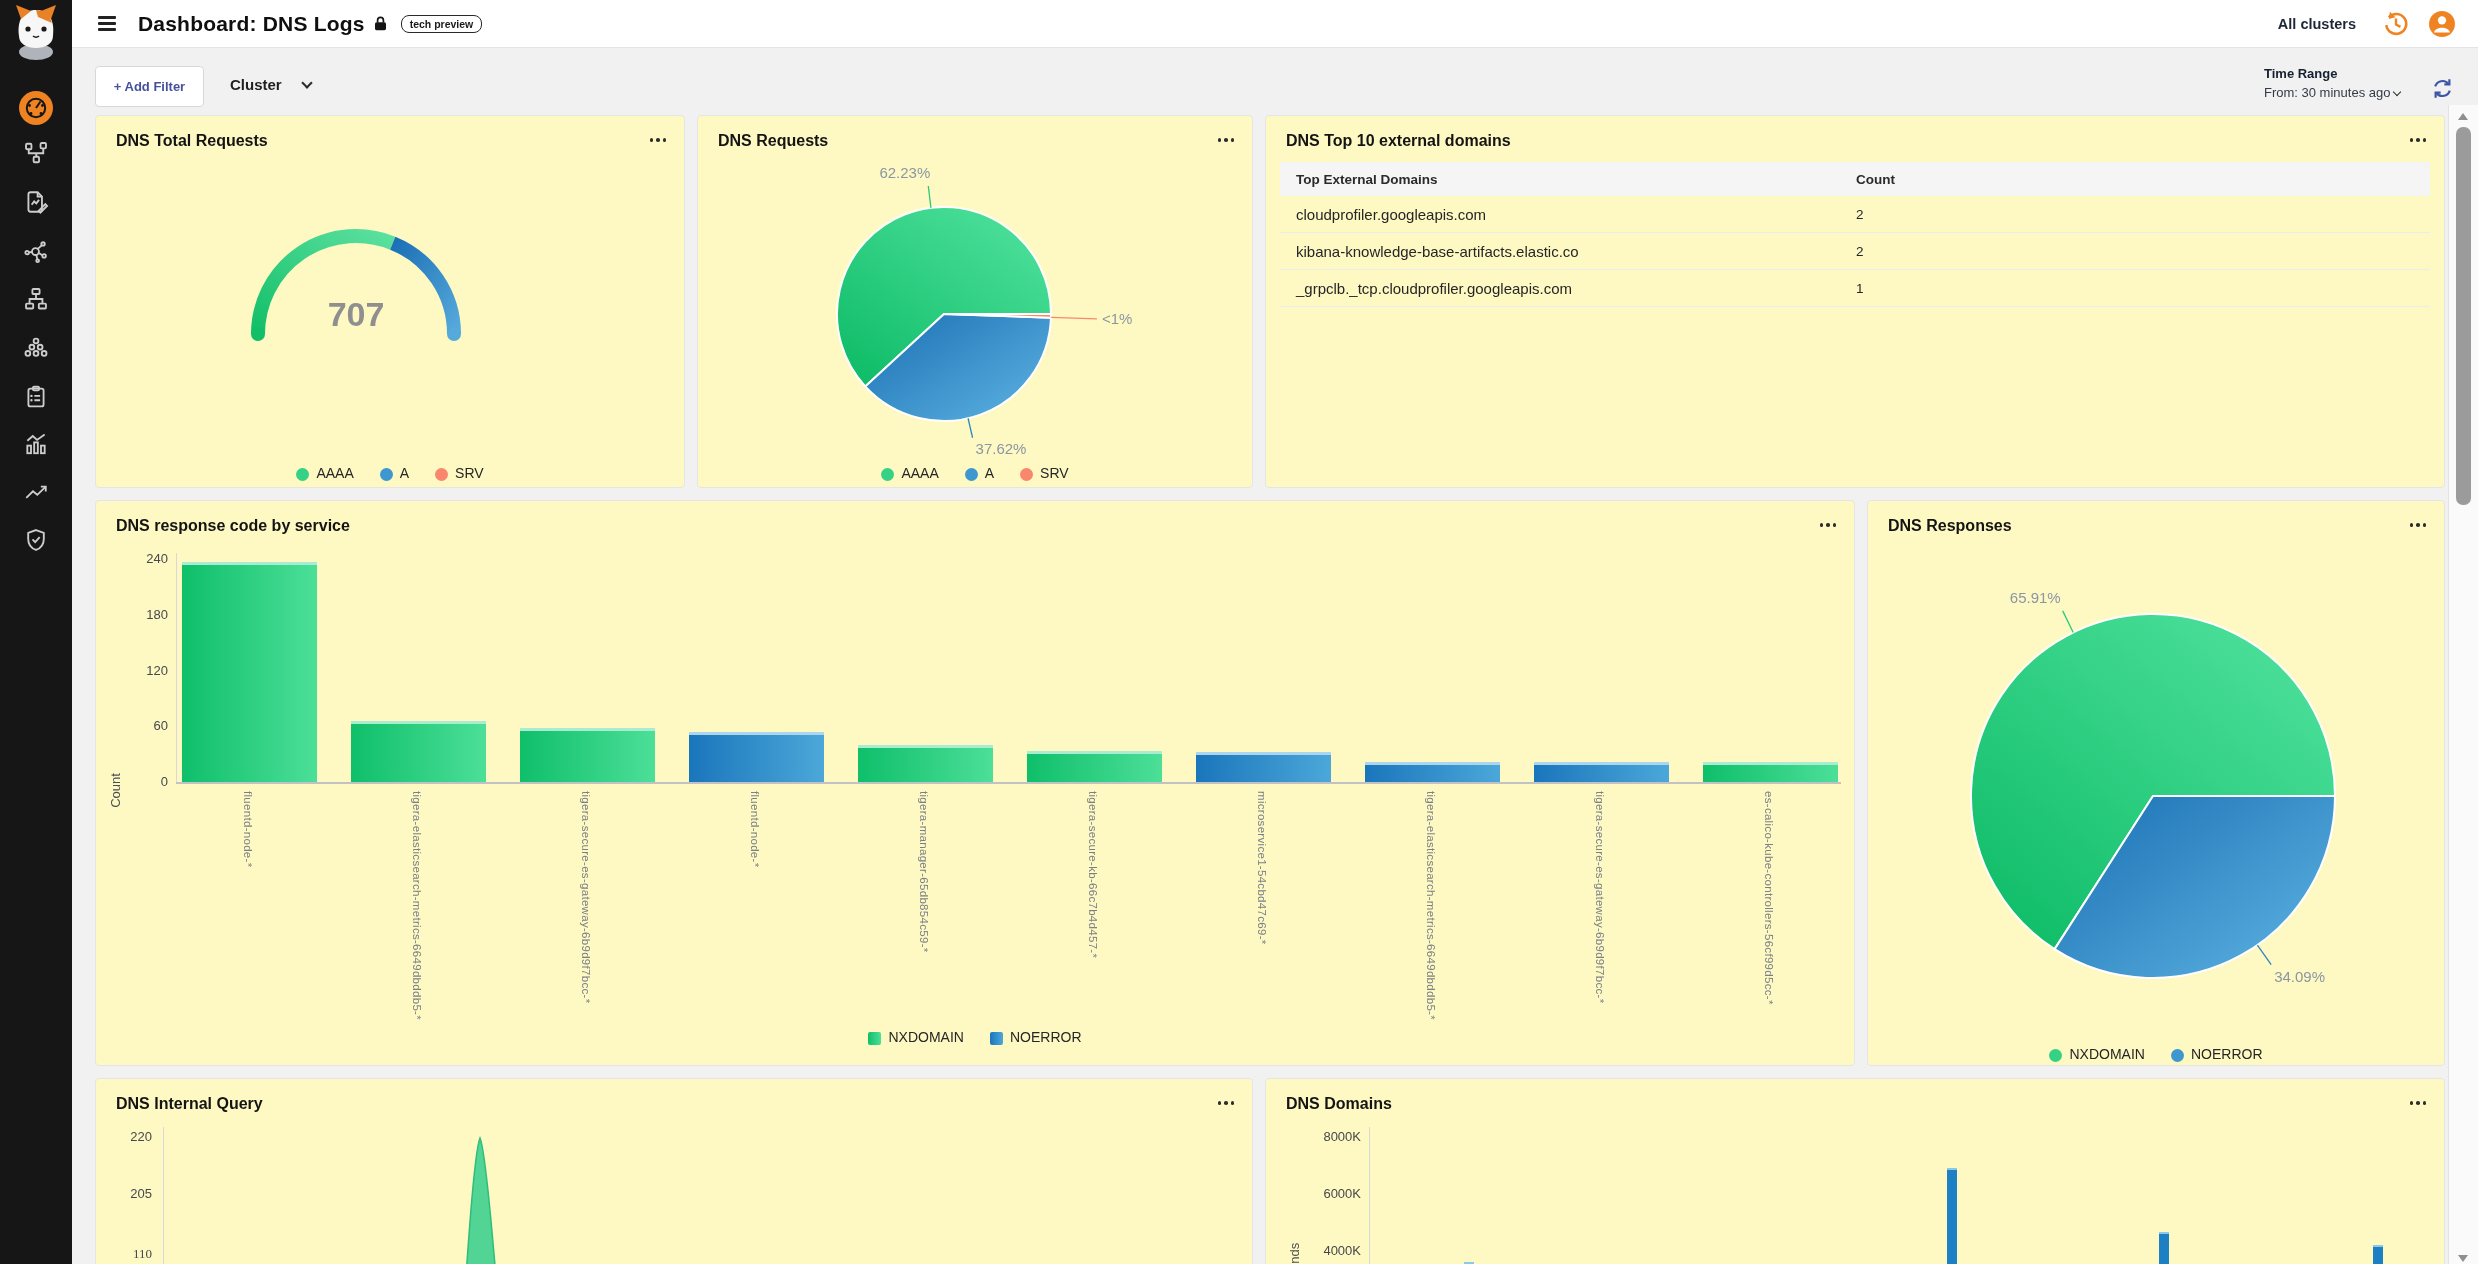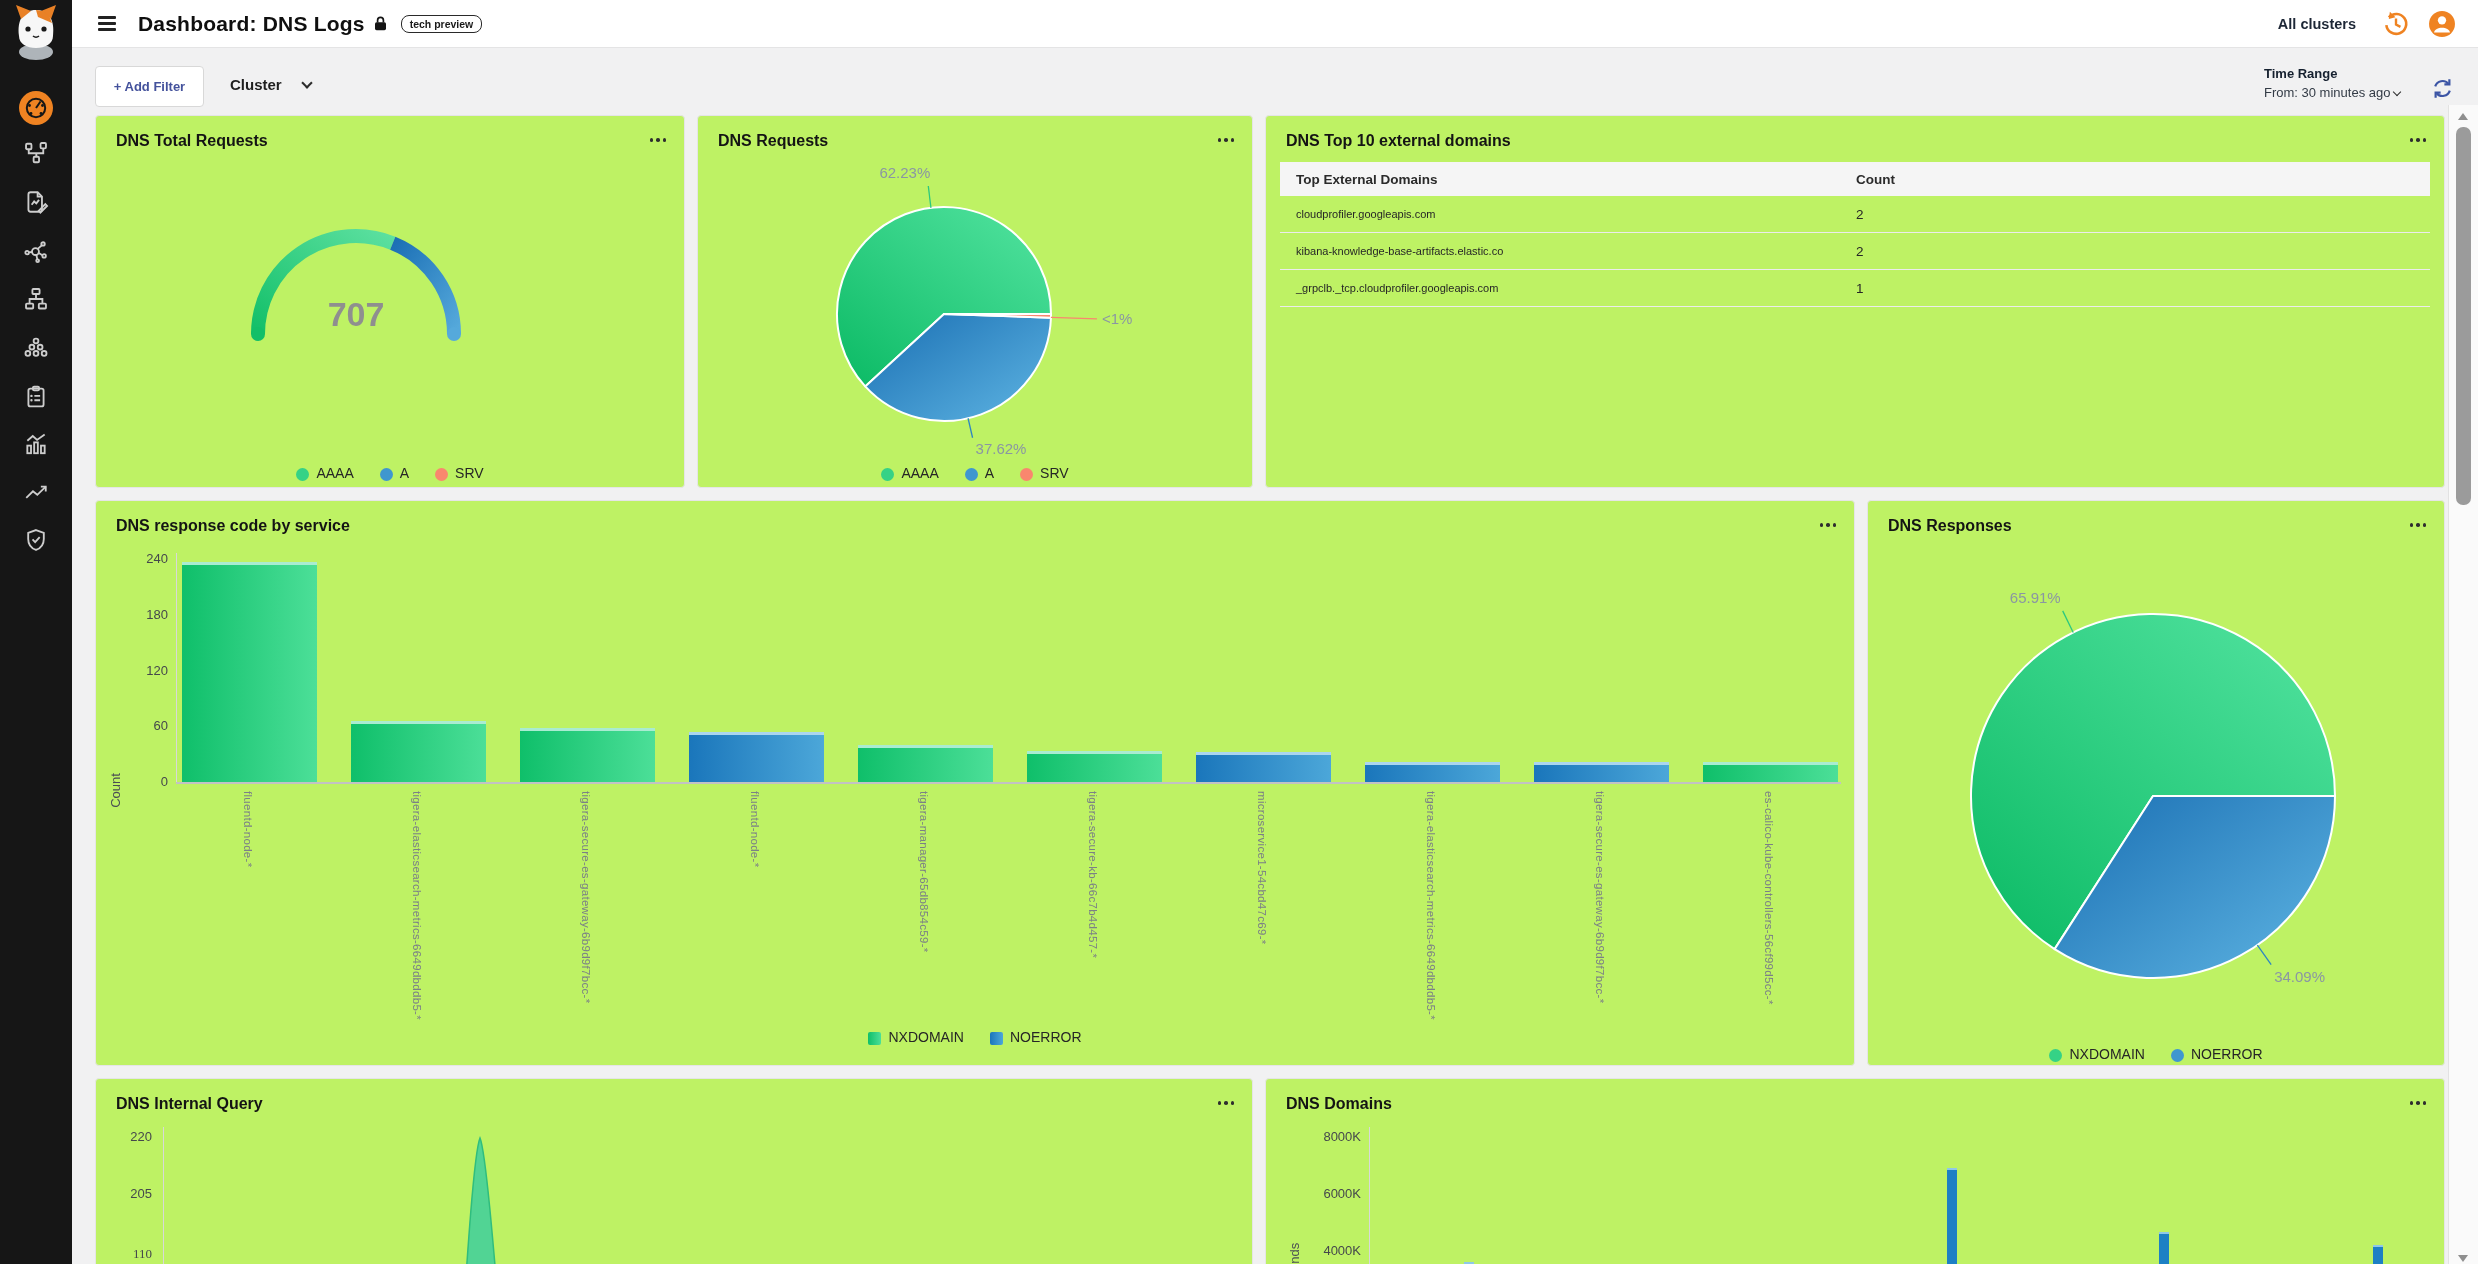--- a/index.html
+++ b/index.html
@@ -29,21 +29,21 @@
   .btn-addfilter{position:absolute;left:23px;top:18px;width:109px;height:41px;background:#fff;border:1px solid #d8d8d8;border-radius:4px;font-size:13px;font-weight:600;color:#44529c;display:flex;align-items:center;justify-content:center;cursor:pointer}
   .cluster-dd{position:absolute;left:158px;top:28px;display:flex;align-items:center;gap:21px;cursor:pointer;font-size:15px;font-weight:600;color:#1f1f1f}
   .chev{display:inline-block;width:8px;height:8px;border-right:2px solid #2c2c2c;border-bottom:2px solid #2c2c2c;transform:rotate(45deg);margin-top:-4px}
   .chev.sm{width:6px;height:6px;border-width:1.6px;margin-top:-2px;margin-left:4px}
   .timerange{position:absolute;left:2192px;top:18px;cursor:pointer}
   .tr-label{font-size:13px;font-weight:700;color:#15202f}
   .tr-value{font-size:13px;color:#333b46;margin-top:4px;display:flex;align-items:center}
   .refresh{position:absolute;left:2358px;top:28px;cursor:pointer}
 
   
-  .panel{position:absolute;background:#bef264;border:1px solid #e5e5e6;border-radius:4px}
+  .panel{position:absolute;background:#fef9c3;border:1px solid #e5e5e6;border-radius:4px}
   .panel-title{position:absolute;left:20px;top:16px;font-size:16px;font-weight:700;color:#141414}
   .dots{position:absolute;right:18px;top:22px;display:flex;gap:3px;cursor:pointer}
   .dots span{width:3.5px;height:3.5px;border-radius:50%;background:#2e2e2e}
   #p1{left:23px;top:67px;width:590px;height:373px}
   #p2{left:625px;top:67px;width:556px;height:373px}
   #p3{left:1193px;top:67px;width:1180px;height:373px}
   #p4{left:23px;top:452px;width:1760px;height:566px}
   #p5{left:1795px;top:452px;width:578px;height:566px}
   #p6{left:23px;top:1030px;width:1158px;height:420px}
   #p7{left:1193px;top:1030px;width:1180px;height:420px}
@@ -52,21 +52,21 @@
   .legend .item{display:flex;align-items:flex-end;gap:7px;cursor:pointer}
   .legend .dot{width:13px;height:13px;border-radius:50%}
   .legend .sq{width:13px;height:13px;border-radius:2px}
   .legend .lbl{font-size:14px;color:#262626}
 
   
   .thead{position:absolute;left:14px;right:14px;top:46px;height:34px;background:#f5f5f5;display:flex;align-items:center}
   .th1{margin-left:16px;width:560px;font-size:13.5px;font-weight:700;color:#2b2b2b}
   .th2{font-size:13.5px;font-weight:700;color:#2b2b2b}
   .trow{position:absolute;left:14px;right:14px;height:37px;display:flex;align-items:center;border-bottom:1px solid #ececec}
-  .td1{margin-left:16px;width:560px;font-size:11px;color:#262626}
+  .td1{margin-left:16px;width:560px;font-size:15px;color:#262626}
   .td2{font-size:13.5px;color:#262626}
 
   
   .ytick{position:absolute;width:60px;text-align:right;font-size:13px;color:#45484c}
   .axis-v{position:absolute;width:1px;background:#d8d8d9}
   .axis-h{position:absolute;height:2px;background:#c2c2c4}
   .vbar{position:absolute;cursor:pointer}
   .vbar .cap{position:absolute;top:0;left:0;right:0;height:3px}
   .bar-green{background:linear-gradient(90deg,#0fbf6a,#4cdf98)}
   .bar-green .cap{background:#a9ecd1}

